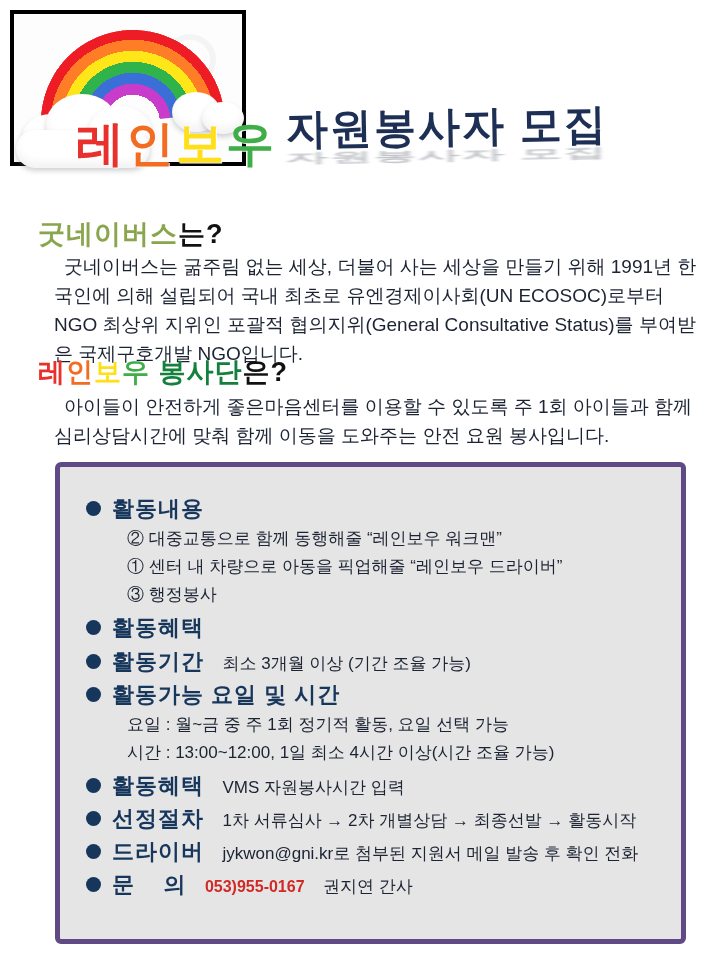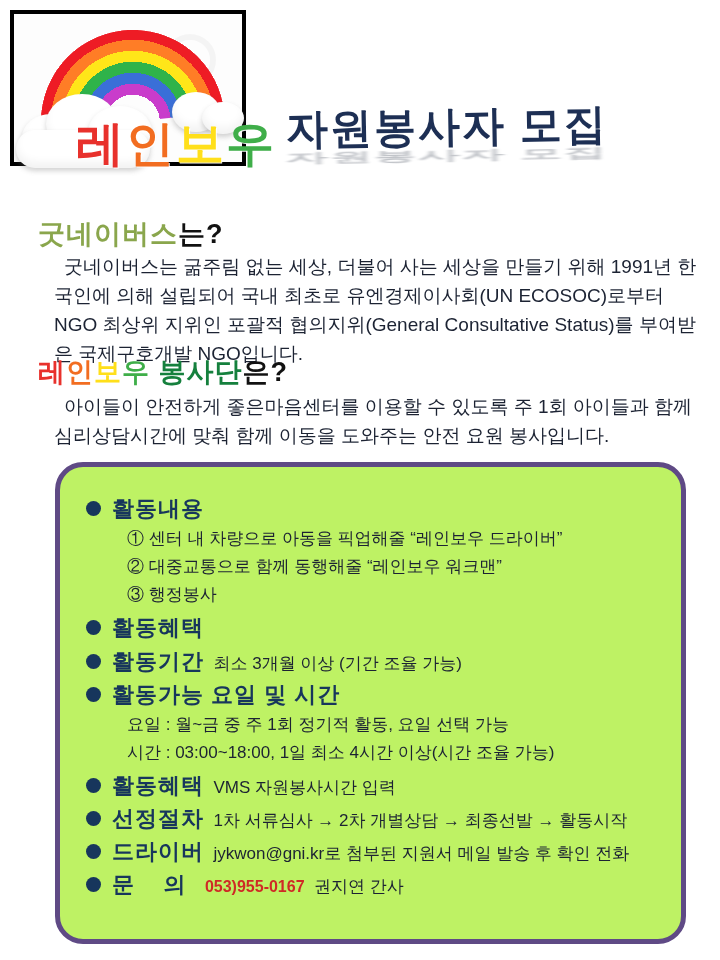--- a/index.html
+++ b/index.html
@@ -65,33 +65,33 @@
   .sec2-title{top:354px;}
   .para{
     position:absolute;left:54px;width:650px;
     font-size:19px;line-height:29px;color:#1c2333;text-indent:10px;
   }
   .para1{top:252px;}
   .para2{top:392px;}
   
   .info-box{
     position:absolute;left:55px;top:462px;width:631px;height:482px;
-    border:5px solid #5f4a85;border-radius:28px;box-sizing:border-box;
-    background:#bef264;
+    border:5px solid #5f4a85;border-radius:6px;box-sizing:border-box;
+    background:#e5e5e5;
   }
   .box-content{padding:24px 18px 0 26px;}
   .row{position:relative;padding-left:26px;line-height:27px;margin-top:4px;}
   .bullet{
     position:absolute;left:0;top:6px;width:15px;height:15px;border-radius:50%;
     background:#17365c;
   }
   .row-title{
     font-size:22px;font-weight:bold;color:#17365c;letter-spacing:1px;white-space:pre;
   }
-  .row-inline{font-size:17px;color:#1c2333;margin-left:5px;}
+  .row-inline{font-size:17px;color:#1c2333;margin-left:14px;}
   .row-phone{font-size:16px;color:#cf2a26;margin-left:14px;font-weight:600;}
   .sublines{margin:1px 0 5px 41px;}
   .subline{font-size:17px;line-height:28px;color:#1c2333;white-space:nowrap;}
 </style>
 </head>
 <body>
 
 <div class="page">
 
   <div class="logo-box">
@@ -116,22 +116,22 @@
   <div class="para para2">아이들이 안전하게 좋은마음센터를 이용할 수 있도록 주 1회 아이들과 함께 심리상담시간에 맞춰 함께 이동을 도와주는 안전 요원 봉사입니다.</div>
 
   <div class="info-box">
     <div class="box-content">
 
       <div class="row">
         <span class="bullet"></span>
         <span class="row-title">활동내용</span>
       </div>
       <div class="sublines">
+        <div class="subline">② 대중교통으로 함께 동행해줄 “레인보우 워크맨”</div>
         <div class="subline">① 센터 내 차량으로 아동을 픽업해줄 “레인보우 드라이버”</div>
-        <div class="subline">② 대중교통으로 함께 동행해줄 “레인보우 워크맨”</div>
         <div class="subline">③ 행정봉사</div>
       </div>
 
       <div class="row">
         <span class="bullet"></span>
         <span class="row-title">활동혜택</span>
       </div>
       <div class="sublines">
       </div>
 
@@ -140,21 +140,21 @@
         <span class="row-title">활동기간</span>
         <span class="row-inline">최소 3개월 이상 (기간 조율 가능)</span>
       </div>
 
       <div class="row">
         <span class="bullet"></span>
         <span class="row-title">활동가능 요일 및 시간</span>
       </div>
       <div class="sublines">
         <div class="subline">요일 : 월~금 중 주 1회 정기적 활동, 요일 선택 가능</div>
-        <div class="subline">시간 : 03:00~18:00, 1일 최소 4시간 이상(시간 조율 가능)</div>
+        <div class="subline">시간 : 13:00~12:00, 1일 최소 4시간 이상(시간 조율 가능)</div>
       </div>
 
       <div class="row">
         <span class="bullet"></span>
         <span class="row-title">활동혜택</span>
         <span class="row-inline">VMS 자원봉사시간 입력</span>
       </div>
 
       <div class="row">
         <span class="bullet"></span>

